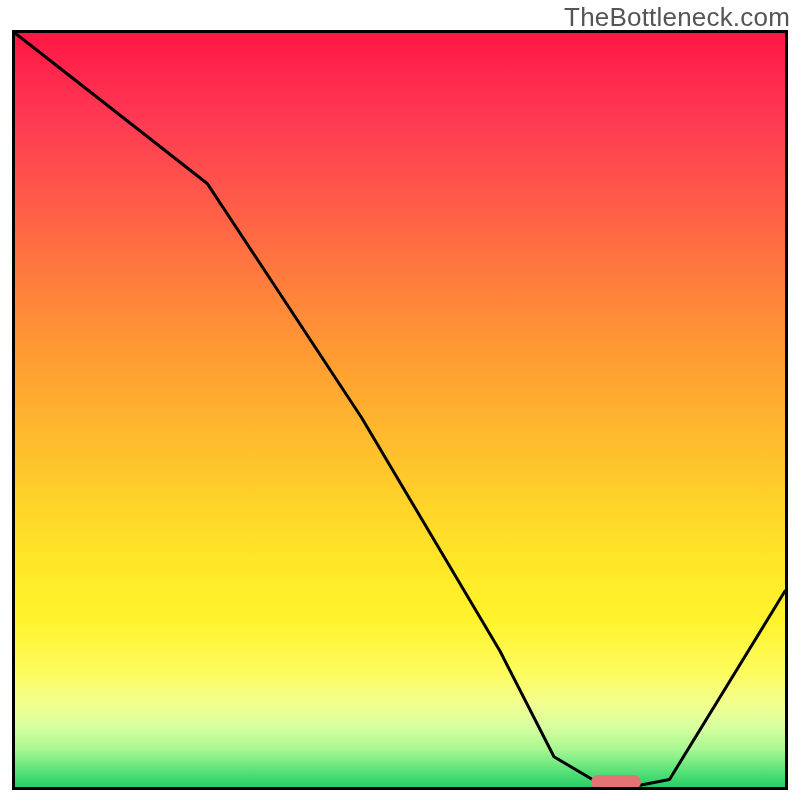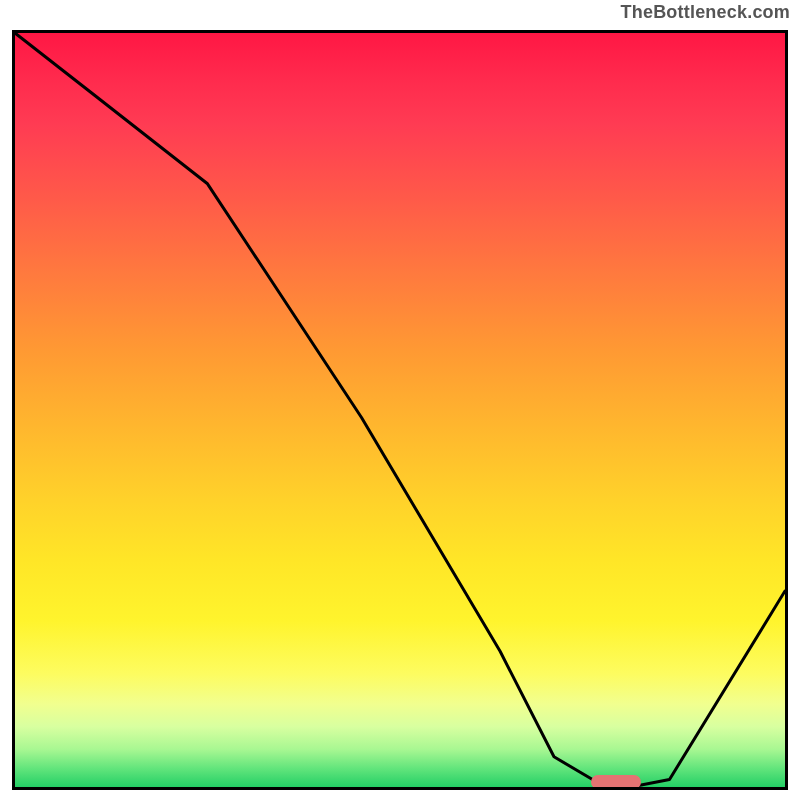--- a/index.html
+++ b/index.html
@@ -13,22 +13,22 @@
   }
   .frame {
     position: relative;
     width: 800px;
     height: 800px;
   }
   .watermark {
     position: absolute;
     top: 2px;
     right: 10px;
-    font-size: 18px;
-    font-weight: 700;
+    font-size: 26px;
+    font-weight: 400;
     color: #555555;
     letter-spacing: 0.2px;
   }
   .plot-box {
     position: absolute;
     left: 12px;
     top: 30px;
     width: 776px;
     height: 760px;
     border: 3px solid #000000;

